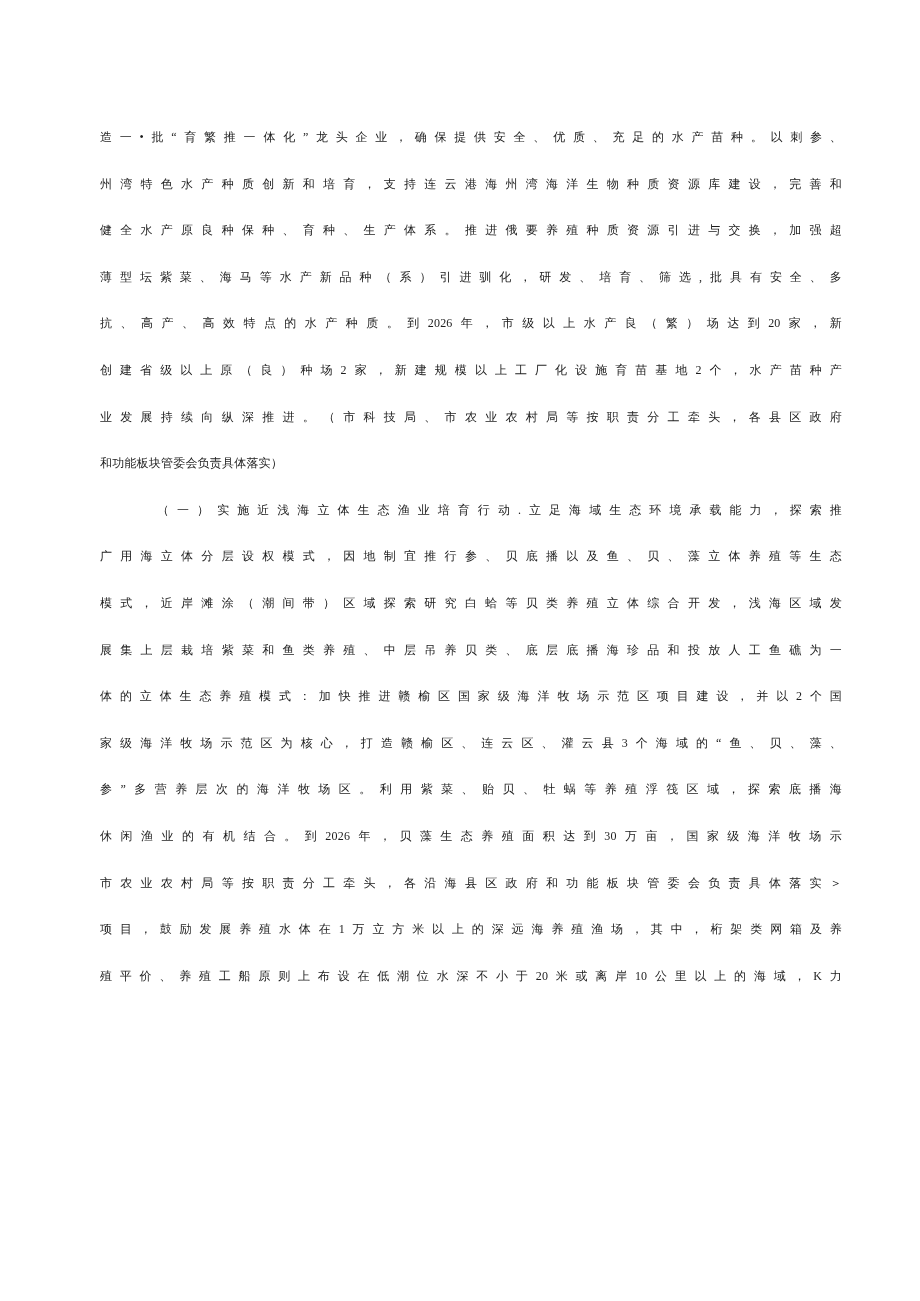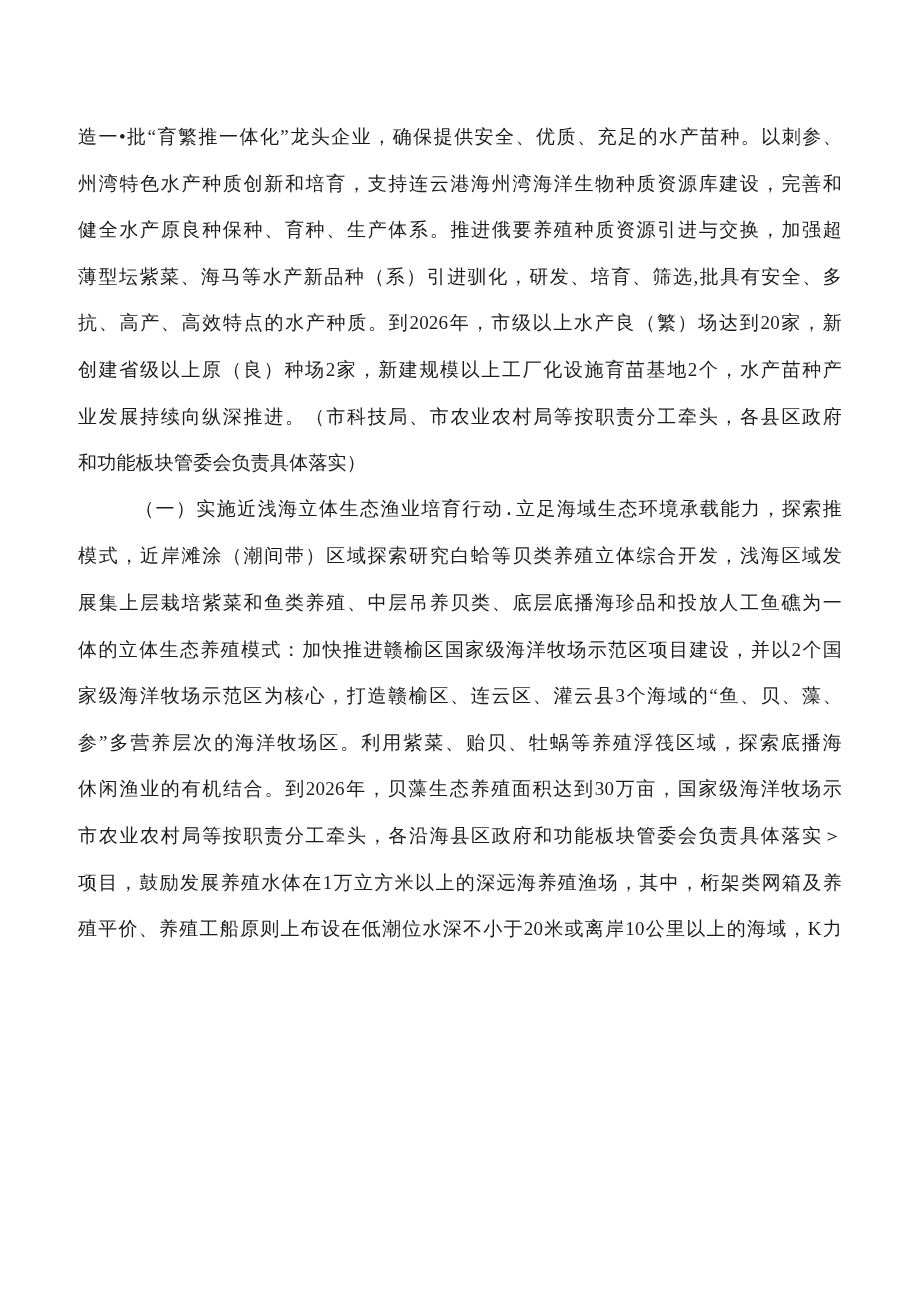--- a/index.html
+++ b/index.html
@@ -14,59 +14,60 @@
       color: #1c1c1c;
       position: relative;
     }
     .page {
       position: absolute;
       left: 78px;
       top: 114px;
       width: 764px;
     }
     .line {
-      font-size: 19px;
+      font-size: 12px;
       line-height: 46.6px;
       height: 46.6px;
       overflow: hidden;
       white-space: nowrap;
       text-align: left;
       letter-spacing: 0.2px;
+      margin-left: 22px;
     }
     
     .line.j {
       white-space: normal;
       text-align: justify;
       text-align-last: justify;
       text-justify: inter-character;
     }
     
     .line.indent {
       text-indent: 57px;
-      font-family: Liberation Mono, monospace;
     }
   </style>
 </head>
 <body>
 
 <div class="page">
 
   <div>
     <div class="line j">造一•批“育繁推一体化”龙头企业，确保提供安全、优质、充足的水产苗种。以刺参、</div>
     <div class="line j">州湾特色水产种质创新和培育，支持连云港海州湾海洋生物种质资源库建设，完善和</div>
     <div class="line j">健全水产原良种保种、育种、生产体系。推进俄要养殖种质资源引进与交换，加强超</div>
     <div class="line j">薄型坛紫菜、海马等水产新品种（系）引进驯化，研发、培育、筛选,批具有安全、多</div>
     <div class="line j">抗、高产、高效特点的水产种质。到2026年，市级以上水产良（繁）场达到20家，新</div>
     <div class="line j">创建省级以上原（良）种场2家，新建规模以上工厂化设施育苗基地2个，水产苗种产</div>
     <div class="line j">业发展持续向纵深推进。（市科技局、市农业农村局等按职责分工牵头，各县区政府</div>
     <div class="line">和功能板块管委会负责具体落实）</div>
   </div>
 
   <div>
     <div class="line j indent">（一）实施近浅海立体生态渔业培育行动.立足海域生态环境承载能力，探索推</div>
+    <div class="line j">广用海立体分层设权模式，因地制宜推行参、贝底播以及鱼、贝、藻立体养殖等生态</div>
     <div class="line j">模式，近岸滩涂（潮间带）区域探索研究白蛤等贝类养殖立体综合开发，浅海区域发</div>
     <div class="line j">展集上层栽培紫菜和鱼类养殖、中层吊养贝类、底层底播海珍品和投放人工鱼礁为一</div>
     <div class="line j">体的立体生态养殖模式：加快推进赣榆区国家级海洋牧场示范区项目建设，并以2个国</div>
     <div class="line j">家级海洋牧场示范区为核心，打造赣榆区、连云区、灌云县3个海域的“鱼、贝、藻、</div>
     <div class="line j">参”多营养层次的海洋牧场区。利用紫菜、贻贝、牡蜗等养殖浮筏区域，探索底播海</div>
     <div class="line j">休闲渔业的有机结合。到2026年，贝藻生态养殖面积达到30万亩，国家级海洋牧场示</div>
     <div class="line j">市农业农村局等按职责分工牵头，各沿海县区政府和功能板块管委会负责具体落实＞</div>
   </div>
 
   <div>

